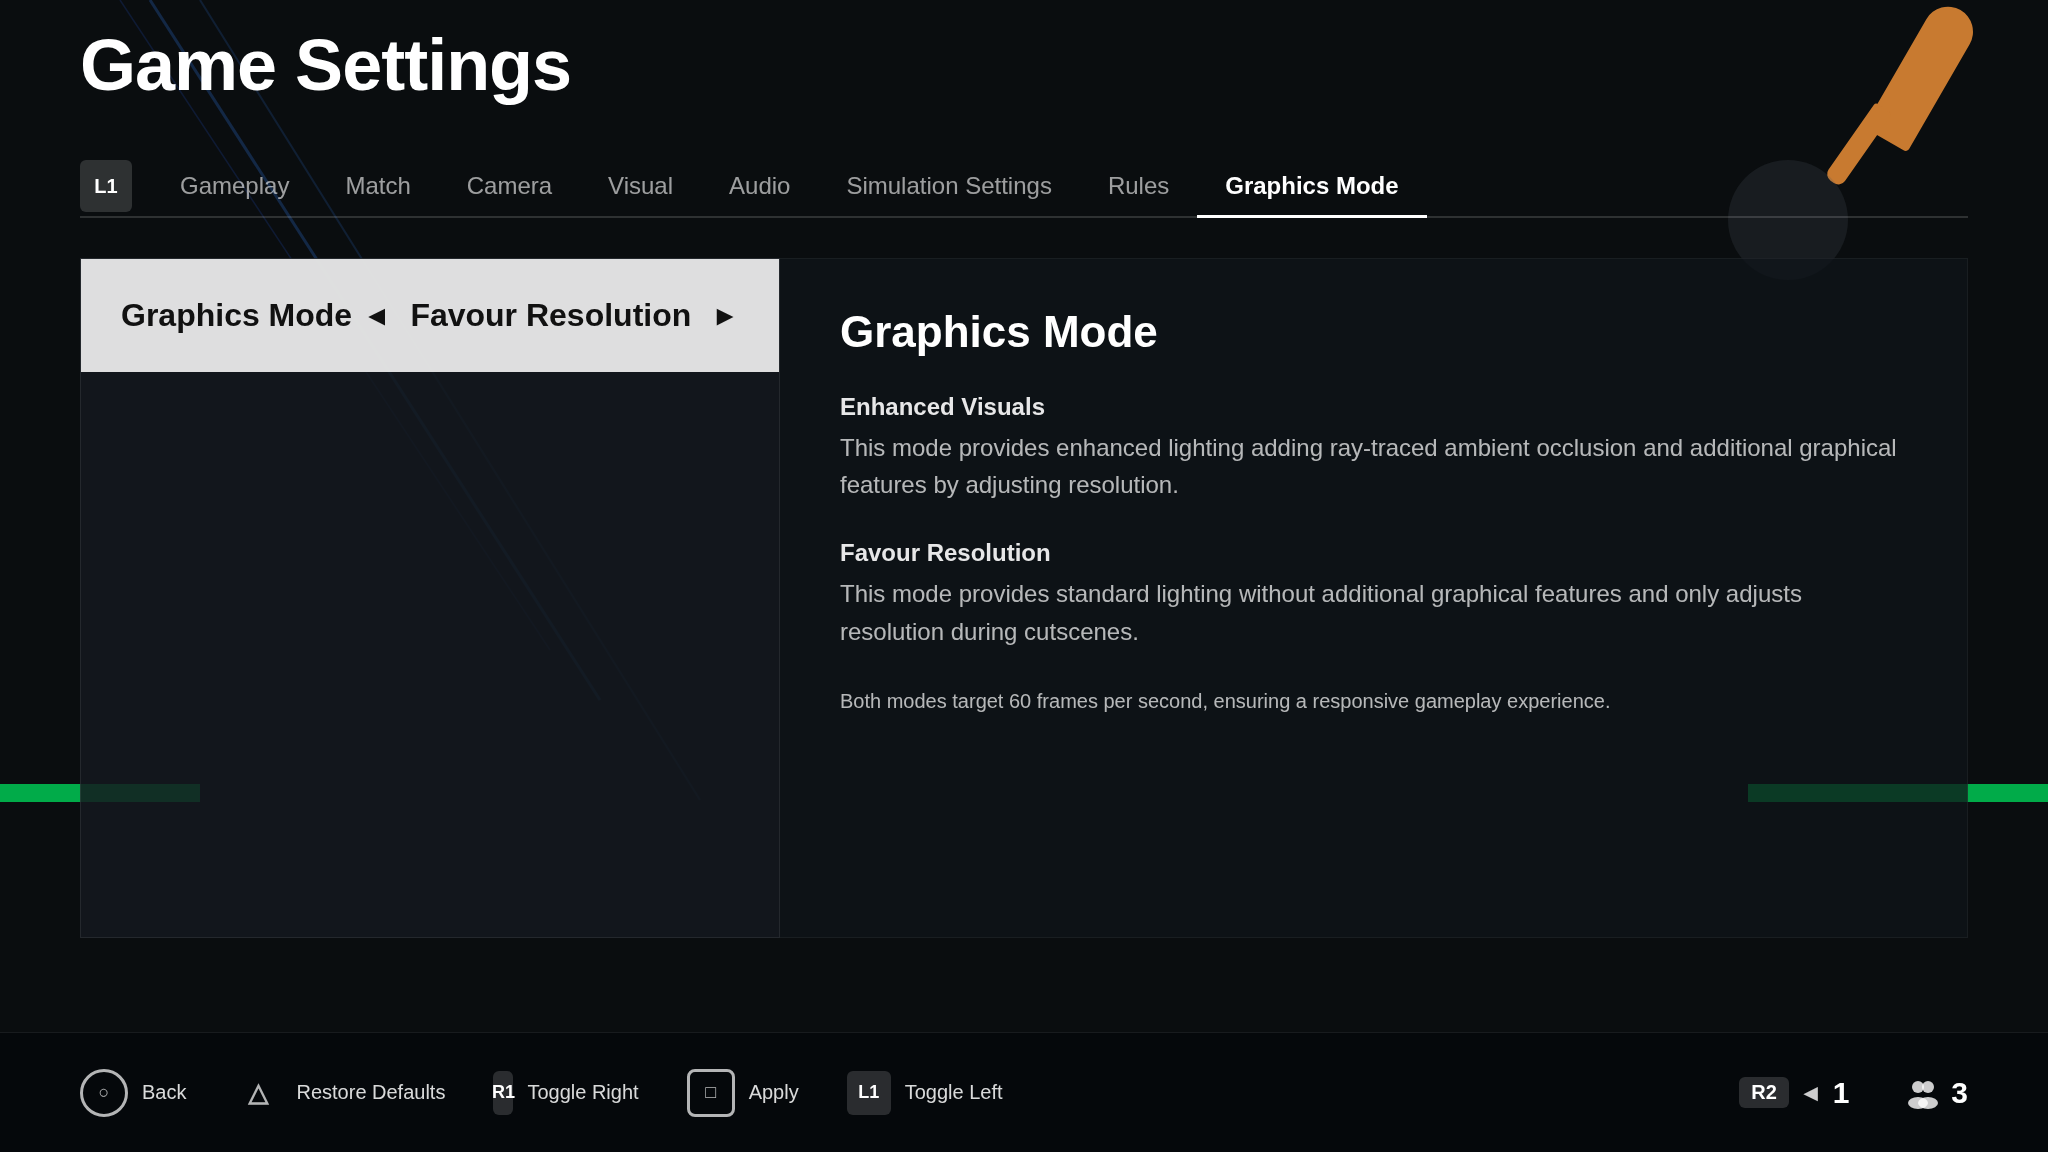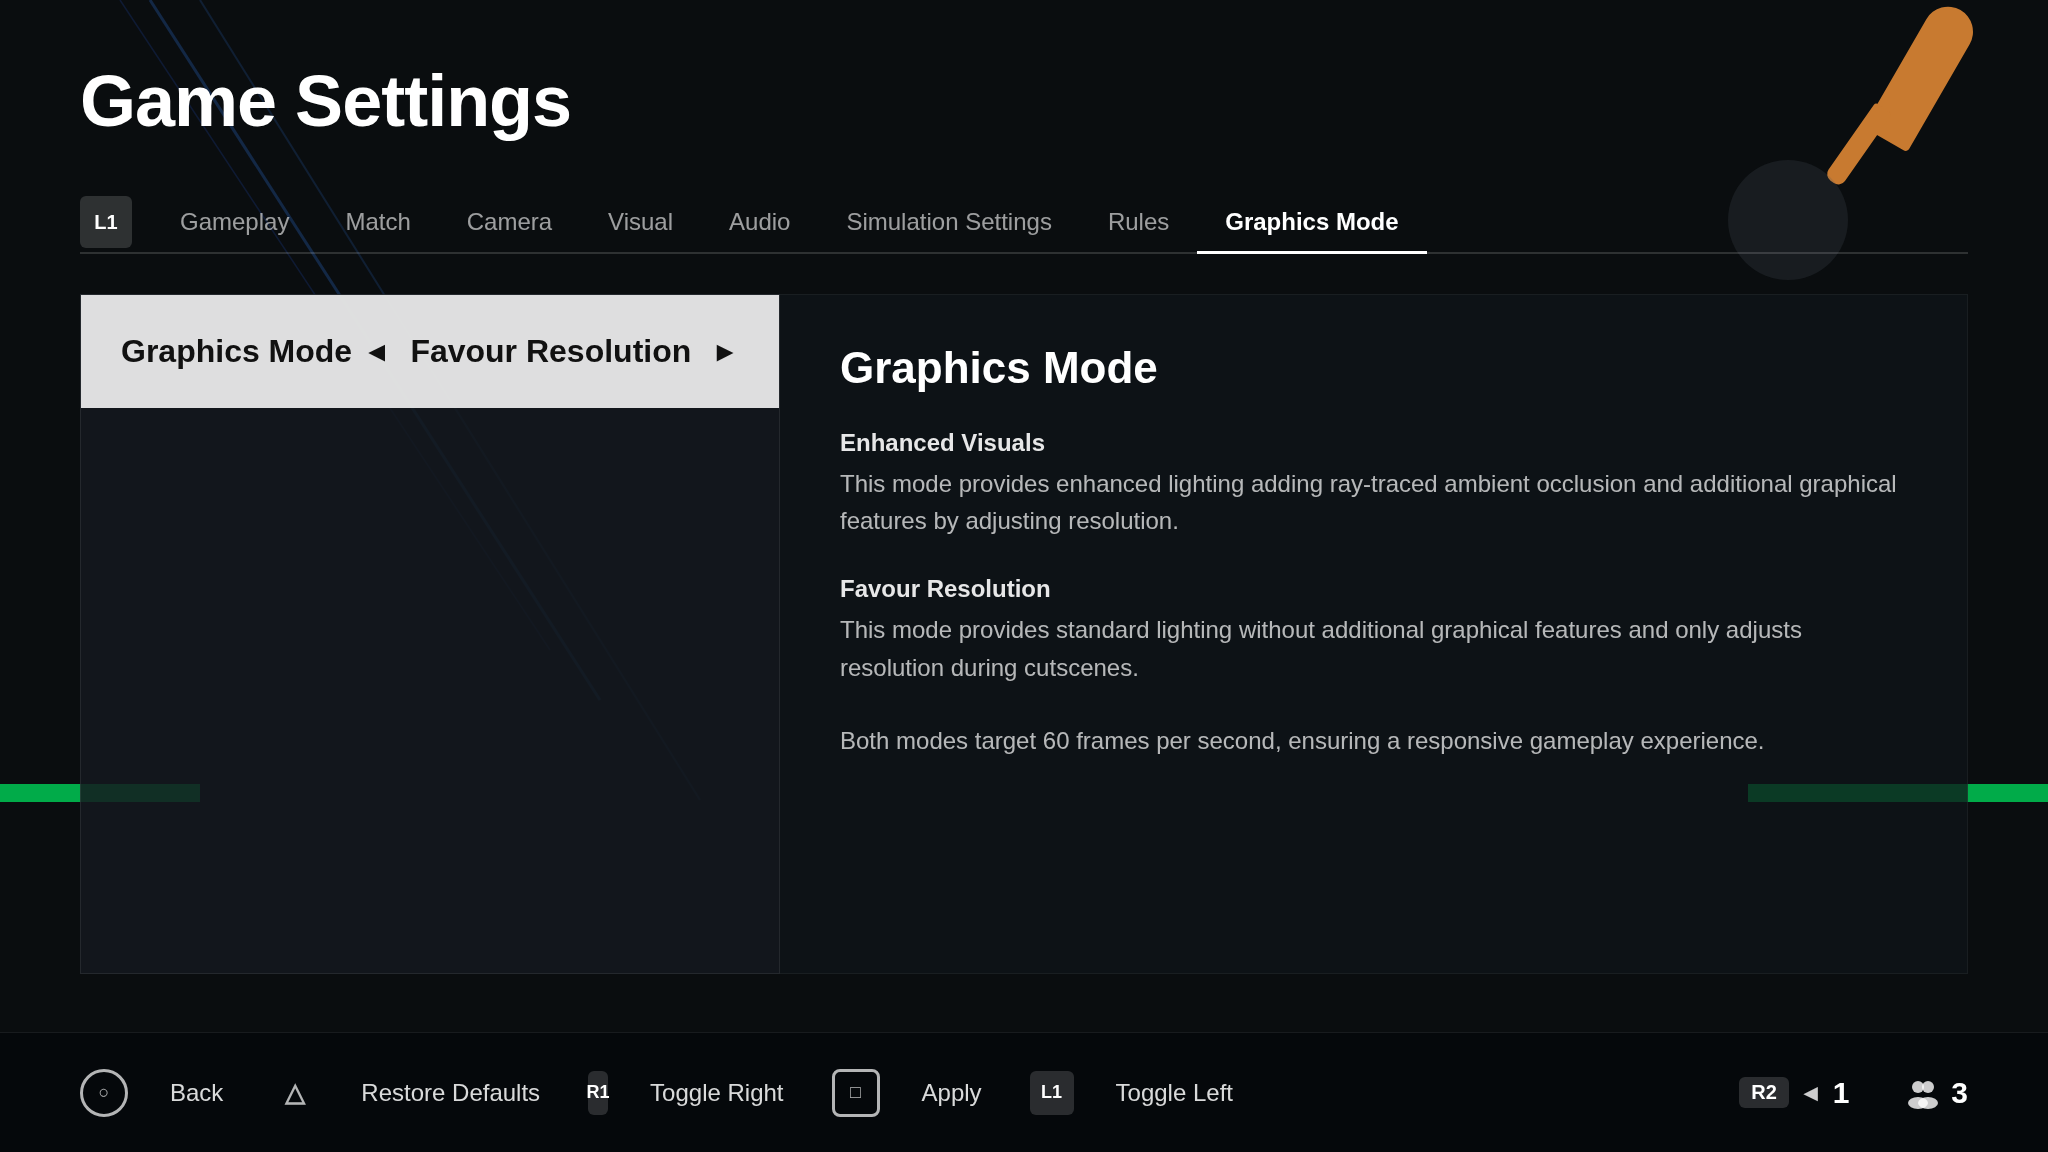--- a/index.html
+++ b/index.html
@@ -58,21 +58,21 @@
       background: #c87a30;
       border-radius: 30px 30px 5px 5px;
       z-index: 1;
       transform: rotate(30deg);
     }
 
     
     .main-container {
       position: relative;
       z-index: 10;
-      padding: 60px 80px 0 80px;
+      padding: 24px 80px 0 80px;
     }
 
     
     .page-title {
       font-size: 72px;
       font-weight: 800;
       color: #ffffff;
       margin-bottom: 50px;
       letter-spacing: -1px;
     }
@@ -199,21 +199,21 @@
 
     .info-section-body {
       font-size: 24px;
       font-weight: 400;
       color: rgba(255,255,255,0.7);
       line-height: 1.55;
       margin-bottom: 36px;
     }
 
     .info-note {
-      font-size: 24px;
+      font-size: 20px;
       color: rgba(255,255,255,0.7);
       line-height: 1.55;
     }
 
     
     .deco-circle {
       position: absolute;
       top: 160px;
       right: 200px;
       width: 120px;
@@ -286,24 +286,23 @@
 
     .btn-icon-l1 {
       background: rgba(255,255,255,0.15);
       border-radius: 6px;
       border: none;
       width: 44px;
       height: 44px;
     }
 
     .btn-label {
-      font-size: 24px;
+      font-size: 20px;
       color: rgba(255,255,255,0.85);
       font-weight: 500;
-      margin-left: 28px;
     }
 
     .bottom-right {
       display: flex;
       align-items: center;
       gap: 28px;
     }
 
     .bottom-right-item {
       display: flex;

